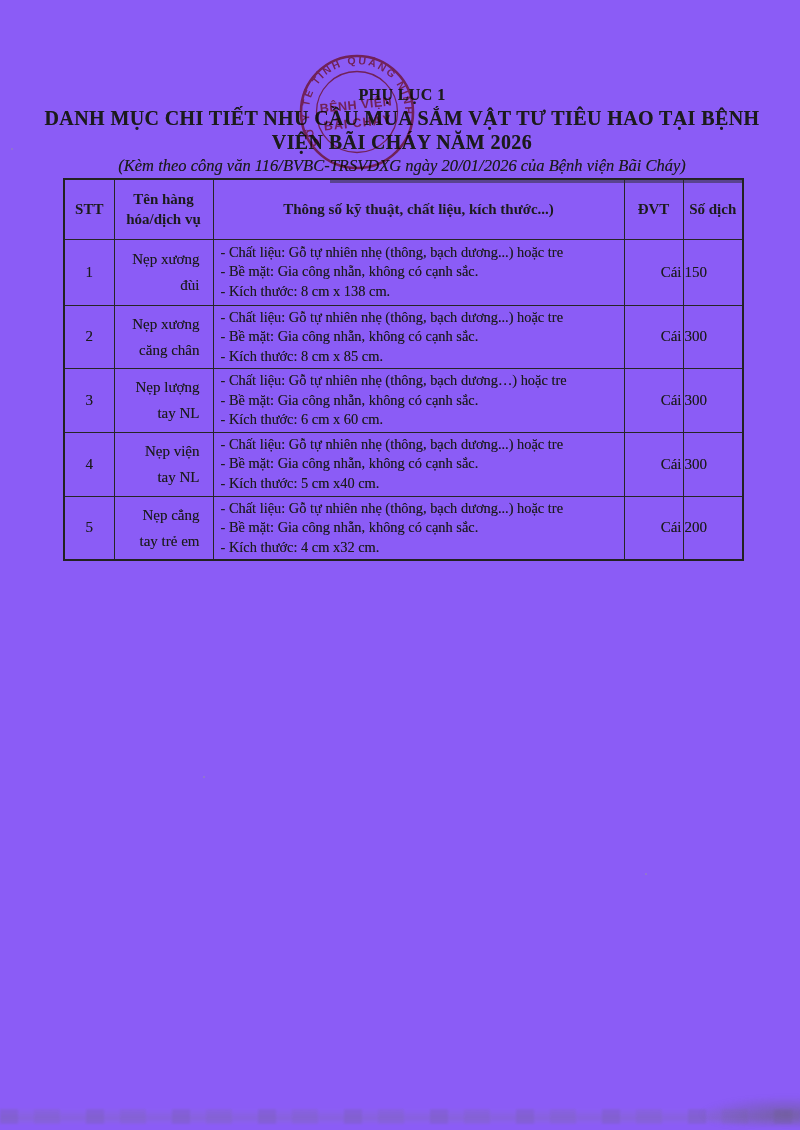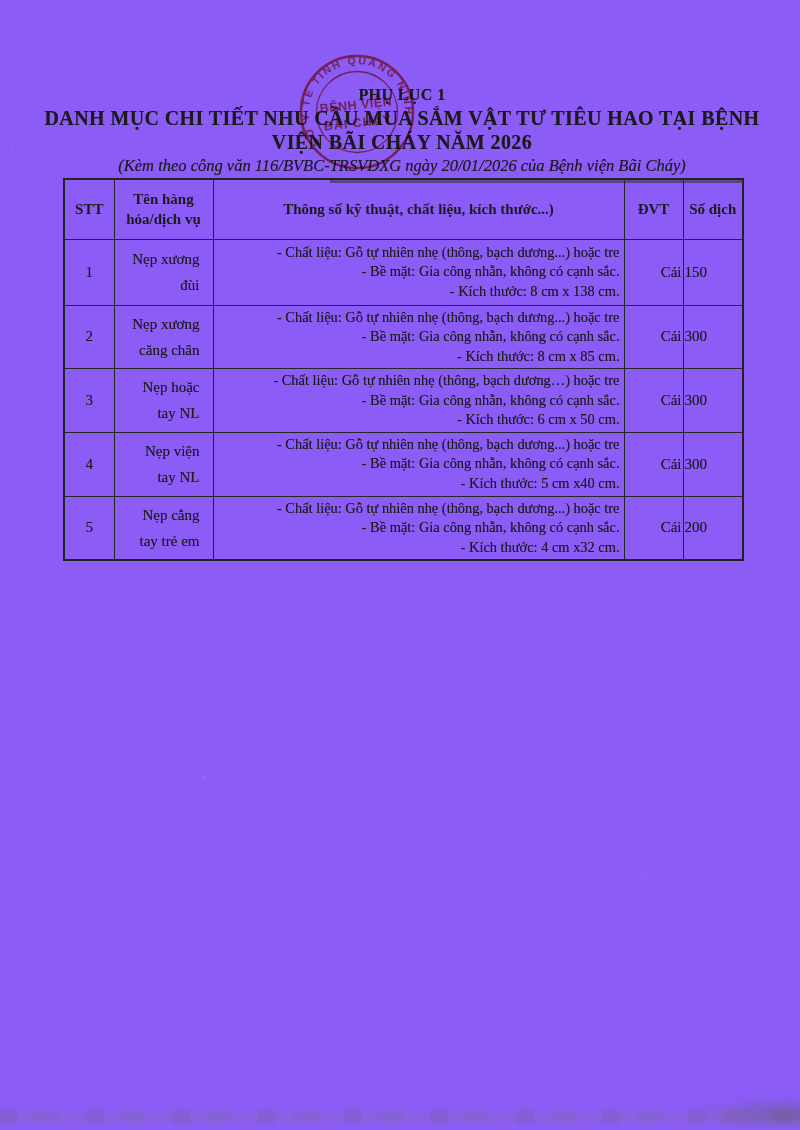--- a/index.html
+++ b/index.html
@@ -31,21 +31,21 @@
   table.main tbody tr:nth-child(1){ height:66px; }
   table.main tbody tr:nth-child(2){ height:59px; }
   table.main tbody tr:nth-child(3){ height:62px; }
   table.main tbody tr:nth-child(4){ height:64px; }
   table.main tbody tr:nth-child(5){ height:63px; }
   th { font-size:15px; font-weight:bold; text-align:center; vertical-align:middle;
        padding:2px 3px; line-height:20px; }
   td { font-size:15px; vertical-align:middle; }
   .c-stt  { text-align:center; }
   .c-name { text-align:right; padding:2px 13px; line-height:26px; }
-  .c-specs{ text-align:right; padding:2px 4px 2px 7px; line-height:19.5px;
+  .c-specs{ text-align:left; padding:2px 4px 2px 7px; line-height:19.5px;
             font-size:14.4px; white-space:pre-line; }
   .c-unit { text-align:right; }
   .c-qty  { text-align:left; }
 
   .stamp {
     position:absolute; left:292px; top:47px; width:130px; height:130px;
     opacity:.84; mix-blend-mode:multiply; filter:blur(.3px); z-index:5;
     pointer-events:none;
   }
 
@@ -125,24 +125,24 @@
       <td class="c-name doc-text">Nẹp xương căng chân</td>
       <td class="c-specs doc-text">- Chất liệu: Gỗ tự nhiên nhẹ (thông, bạch dương...) hoặc tre
 - Bề mặt: Gia công nhẵn, không có cạnh sắc.
 - Kích thước: 8 cm x 85 cm.</td>
       <td class="c-unit doc-text">Cái</td>
       <td class="c-qty doc-text">300</td>
     </tr>
 
     <tr>
       <td class="c-stt doc-text">3</td>
-      <td class="c-name doc-text">Nẹp hoặc tay NL</td>
+      <td class="c-name doc-text">Nẹp lượng tay NL</td>
       <td class="c-specs doc-text">- Chất liệu: Gỗ tự nhiên nhẹ (thông, bạch dương…) hoặc tre
 - Bề mặt: Gia công nhẵn, không có cạnh sắc.
-- Kích thước: 6 cm x 50 cm.</td>
+- Kích thước: 6 cm x 60 cm.</td>
       <td class="c-unit doc-text">Cái</td>
       <td class="c-qty doc-text">300</td>
     </tr>
 
     <tr>
       <td class="c-stt doc-text">4</td>
       <td class="c-name doc-text">Nẹp viện tay NL</td>
       <td class="c-specs doc-text">- Chất liệu: Gỗ tự nhiên nhẹ (thông, bạch dương...) hoặc tre
 - Bề mặt: Gia công nhẵn, không có cạnh sắc.
 - Kích thước: 5 cm x40 cm.</td>

